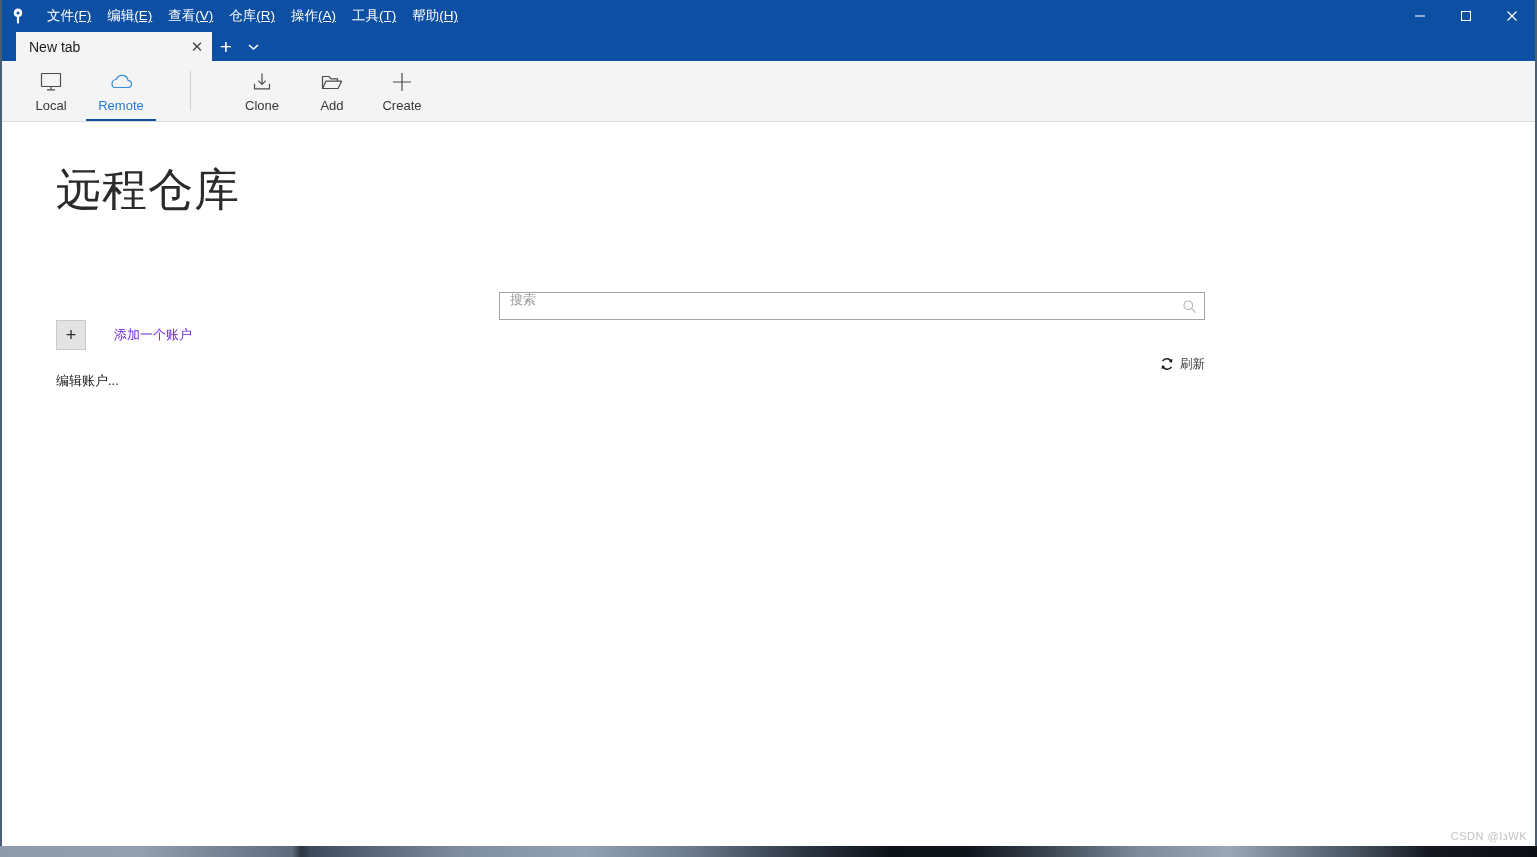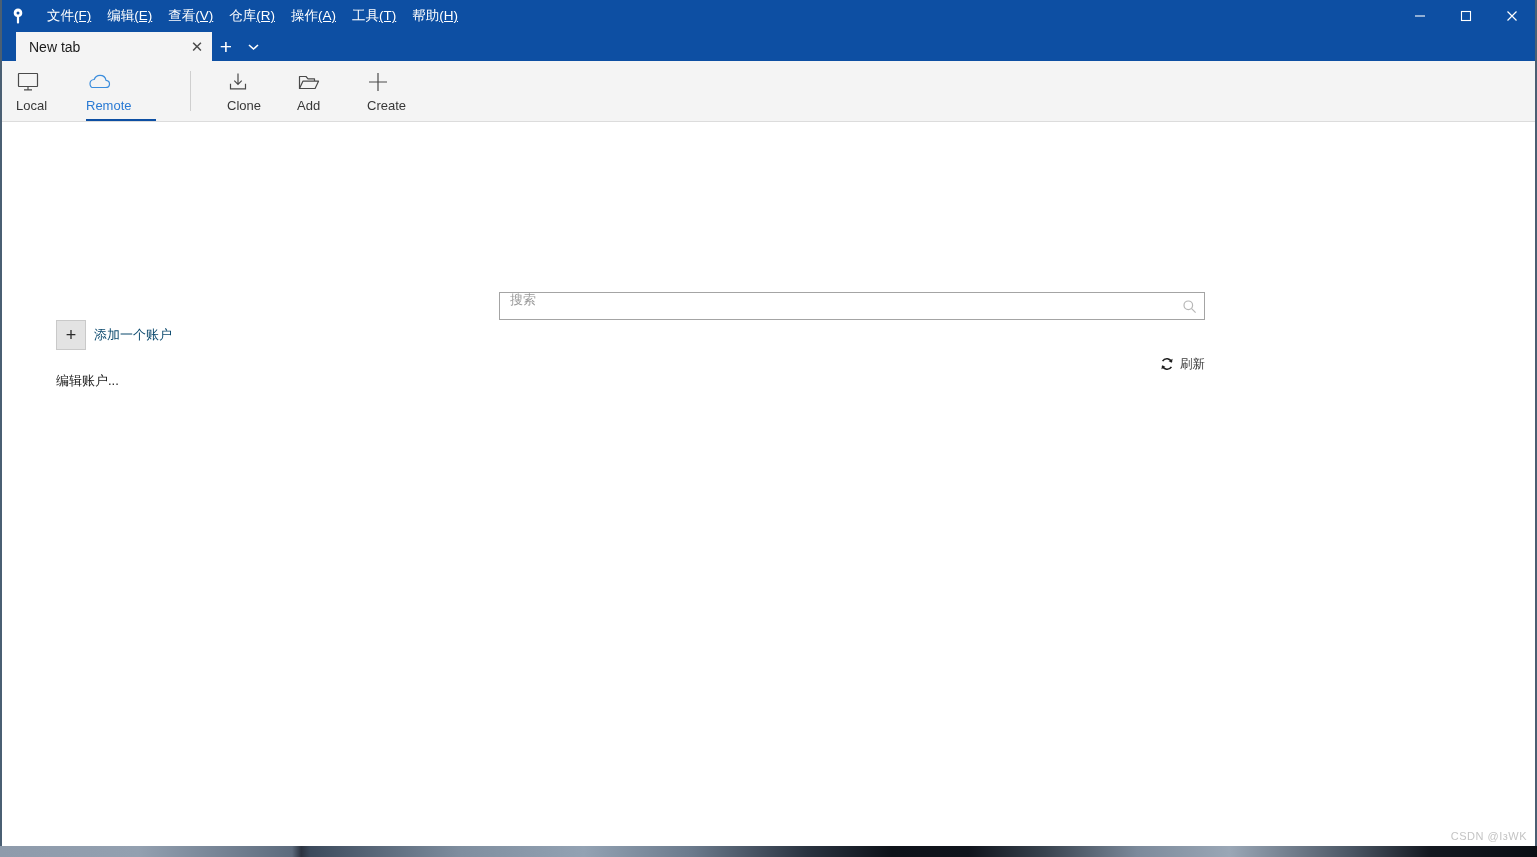--- a/index.html
+++ b/index.html
@@ -139,21 +139,21 @@
     background: #f4f4f4;
     border-bottom: 1px solid #dcdcdc;
     display: flex;
     align-items: stretch;
   }
   .tool-btn {
     width: 70px;
     position: relative;
     display: flex;
     flex-direction: column;
-    align-items: flex-start;
+    align-items: center;
     justify-content: flex-start;
     padding-top: 9px;
     box-sizing: border-box;
   }
   .tool-btn .tool-icon {
     height: 24px;
     display: flex;
     align-items: center;
     justify-content: center;
   }
@@ -214,23 +214,23 @@
     box-sizing: border-box;
     display: flex;
     align-items: center;
     justify-content: center;
     color: #2b2b2b;
     font-size: 18px;
     line-height: 1;
     font-weight: 400;
   }
   #add-account-label {
-    margin-left: 8px;
+    margin-left: 28px;
     font-size: 13px;
-    color: #0c4a6e;
+    color: #6d28d9;
     line-height: 18px;
   }
   #edit-accounts-link {
     position: absolute;
     left: 54px;
     top: 249px;
     font-size: 13px;
     color: #1c1c1c;
     line-height: 20px;
   }
@@ -428,20 +428,21 @@
           <path d="M11 2v18M2 11h18" stroke="#4a4a4a" stroke-width="1.2"></path>
         </svg>
       </div>
       <div class="tool-label">Create</div>
     </div>
 
   </div>
 
   <div id="content">
 
+    <div id="page-title">远程仓库</div>
 
     <div id="add-account-row">
       <div id="add-account-button">+</div>
       <div id="add-account-label">添加一个账户</div>
     </div>
 
     <div id="edit-accounts-link">编辑账户...</div>
 
     <div id="search-wrap">
       <div id="search-box">

